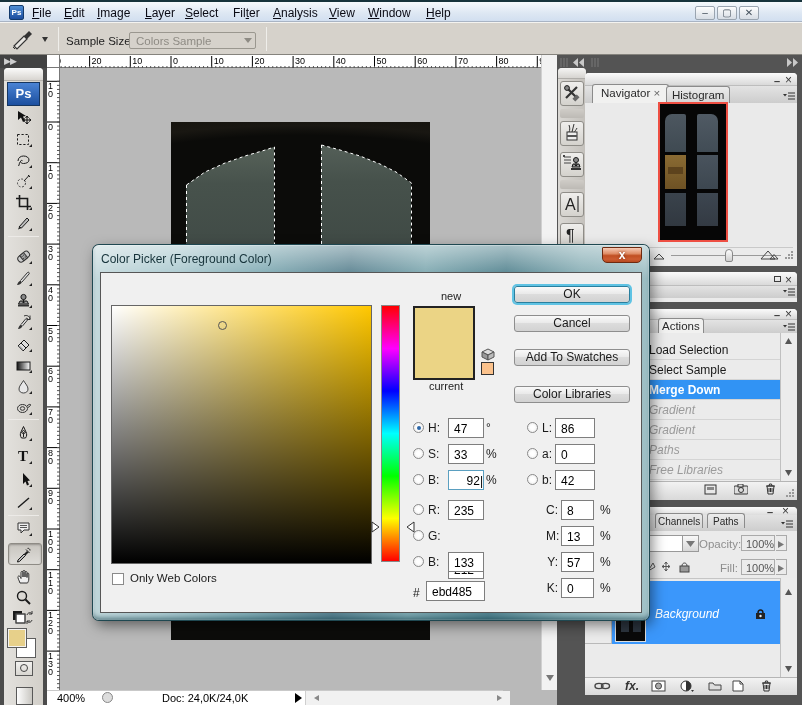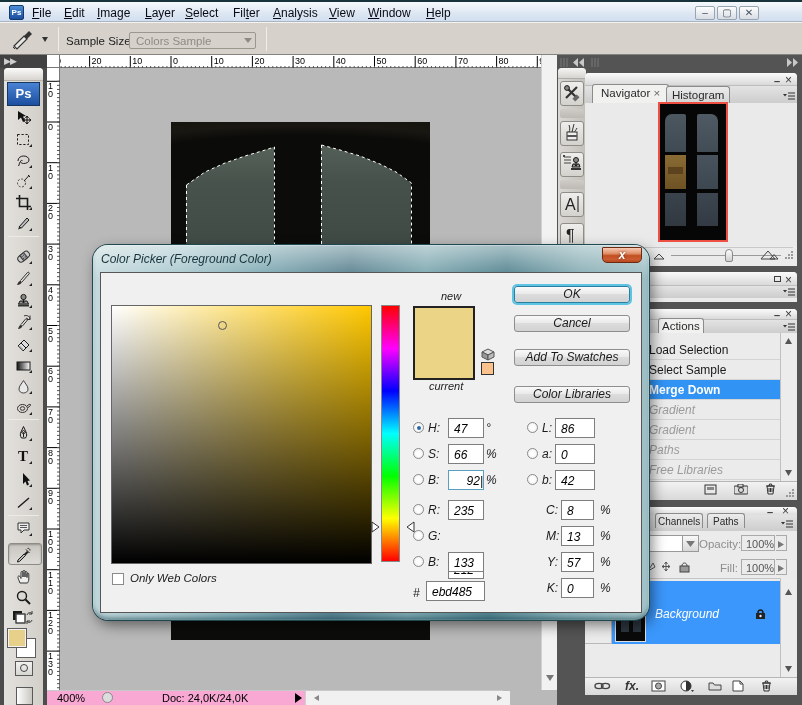--- a/index.html
+++ b/index.html
@@ -41,43 +41,42 @@
 
 
 #rulcorner { left:47px; top:55px; width:13px; height:13px; background:#fff; border-right:1px solid #777; border-bottom:1px solid #777; }
 #topruler { left:60px; top:55px; width:481px; height:13px; background:#fff; border-bottom:1px solid #777; }
 #leftruler { left:47px; top:68px; width:13px; height:622px; background:#fff; border-right:1px solid #777; }
 #canvas { left:60px; top:68px; width:481px; height:622px; background:#b9b9b9; overflow:hidden; }
 #docimg { left:111px; top:54px; width:259px; height:518px; background:#0c0c0a; }
 #vscroll { left:541px; top:55px; width:16px; height:635px; background:#f2f2f2; border-left:1px solid #d0d0d0; }
 
 
-#statusbar { left:47px; top:690px; width:456px; height:15px; background:#f9a8d4; font-size:11px; color:#000; border-top:1px solid #c9c9c9; }
+#statusbar { left:47px; top:690px; width:456px; height:15px; background:#ffffff; font-size:11px; color:#000; border-top:1px solid #c9c9c9; }
 #hscroll { left:258px; top:0; width:205px; height:15px; background:#f1f1f1; border-left:1px solid #cfcfcf; }
 
 
 #dock { left:557px; top:55px; width:245px; height:650px; background:#545454; }
 #dockhdr { left:0; top:0; width:245px; height:15px; }
 #iconstrip { left:1px; top:13px; width:28px; height:192px; background:linear-gradient(90deg,#dad8d4,#c3c0bb); border-radius:4px 4px 0 0; }
 .stripbtn { left:2px; width:24px; height:25px; background:linear-gradient(#efeeec,#d4d2cd); border:1px solid #8f8d88; border-radius:3px; }
 .panel { left:28px; width:212px; background:#ebebeb; }
 .phdr { left:0; top:0; width:100%; height:13px; background:linear-gradient(#fbfbfb,#d9d9d9); border-bottom:1px solid #bdbdbd; }
 .pbtn { position:absolute; font-size:11px; color:#3c3c3c; }
 .tabrow { position:absolute; left:0; width:100%; background:linear-gradient(#e3e3e3,#cdcdcd); }
 .tab { position:absolute; font-size:11.5px; color:#2a2a2a; border:1px solid #8b8b8b; border-bottom:none; border-radius:3px 3px 0 0; padding:2px 8px 0 8px; }
 .tab.active { background:#f1f1f0; }
 .tab.inactive { background:linear-gradient(#ececec,#d4d4d4); }
 
 
 #dialog { left:93px; top:245px; width:556px; height:375px; z-index:50;
-  border-radius:15px;
+  border-radius:6px;
   background:linear-gradient(rgba(255,255,255,.5),rgba(255,255,255,0) 9%),
     linear-gradient(93deg,#c6dadd 0%,#a9c8ce 15%,#7ea9b2 30%,#567f8d 45%,#7ba6ae 58%,#50818d 72%,#86adb4 85%,#a3c3c8 100%);
   box-shadow:inset 0 -4px 5px -2px rgba(15,60,72,.6), inset 0 0 0 1px rgba(255,255,255,.3), 0 0 0 1px #1f4851, 3px 5px 14px rgba(0,0,0,.5);
-  font-style:italic;
 }
 #dlgtitle { left:8px; top:7px; font-size:12px; color:#16333a; }
 #dlgclose { left:509px; top:2px; width:40px; height:16px; background:linear-gradient(#f7cab5,#e08e67 40%,#c14f22 55%,#cc5c31 80%,#b84a20); border:1px solid #6e2a10; border-radius:1px 1px 5px 5px; color:#fff; font-size:12px; font-weight:bold; text-align:center; line-height:14px; text-shadow:0 0 3px #7e2c12; }
 #dlgclient { left:7px; top:27px; width:542px; height:341px; background:#f0f0f0; border:1px solid #565656; }
 #colorfield { left:10px; top:32px; width:261px; height:259px; border:1px solid #666;
   background:linear-gradient(to top,#000,rgba(0,0,0,0) ), linear-gradient(to right,#fff,hsl(47,100%,50%)); }
 #fieldmarker { left:117px; top:48px; width:9px; height:9px; border:1.5px solid #555; border-radius:50%; }
 #hueslider { left:280px; top:32px; width:19px; height:257px; border:1px solid #888;
   background:linear-gradient(#f00 0%,#f0f 16.7%,#00f 33.3%,#0ff 50%,#0f0 66.7%,#ff0 83.3%,#f00 100%); }
 #newlab { left:340px; top:17px; font-size:11px; color:#222; }
@@ -894,21 +893,21 @@
     <div class="vbtn abs" style="top:42px">Cancel</div>
     <div class="vbtn abs" style="top:76px">Add To Swatches</div>
     <div class="vbtn abs" style="top:113px">Color Libraries</div>
     <div id="fields">
     <div class="radio sel abs" style="left:312px;top:149px"></div>
     <div class="flab abs" style="left:327px;top:148px">H:</div>
     <div class="fbox abs" style="left:347px;top:145px;">47</div>
     <div class="flab abs" style="left:385px;top:148px">°</div>
     <div class="radio abs" style="left:312px;top:175px"></div>
     <div class="flab abs" style="left:327px;top:174px">S:</div>
-    <div class="fbox abs" style="left:347px;top:171px;">66</div>
+    <div class="fbox abs" style="left:347px;top:171px;">33</div>
     <div class="flab abs" style="left:385px;top:174px">%</div>
     <div class="radio abs" style="left:312px;top:201px"></div>
     <div class="flab abs" style="left:327px;top:200px">B:</div>
     <div class="fbox abs" style="left:347px;top:197px;border:1px solid #5a9fc0;text-align:right;">92<span style="font-weight:100">|</span></div>
     <div class="flab abs" style="left:385px;top:200px">%</div>
     <div class="radio abs" style="left:312px;top:231px"></div>
     <div class="flab abs" style="left:327px;top:230px">R:</div>
     <div class="fbox abs" style="left:347px;top:227px;">235</div>
     <div class="radio abs" style="left:312px;top:257px"></div>
     <div class="flab abs" style="left:327px;top:256px">G:</div>

